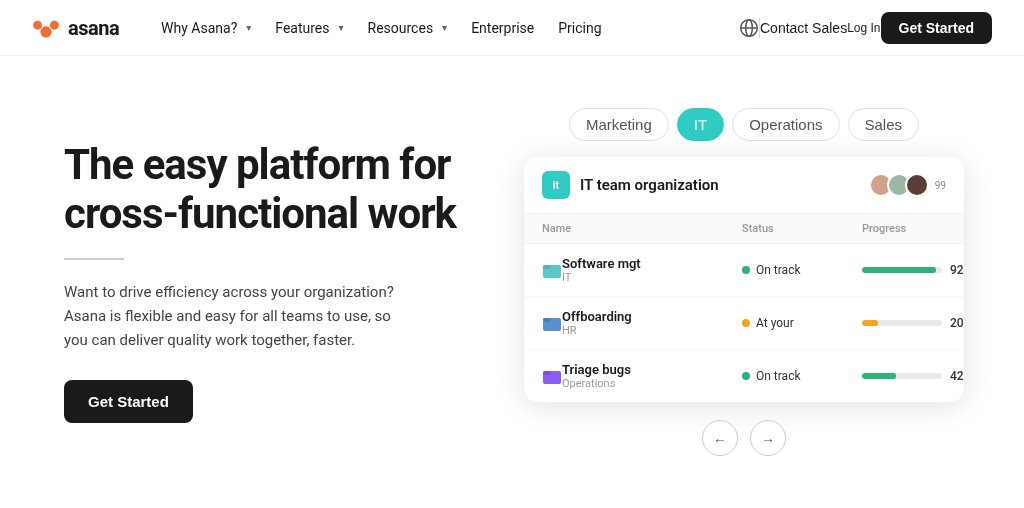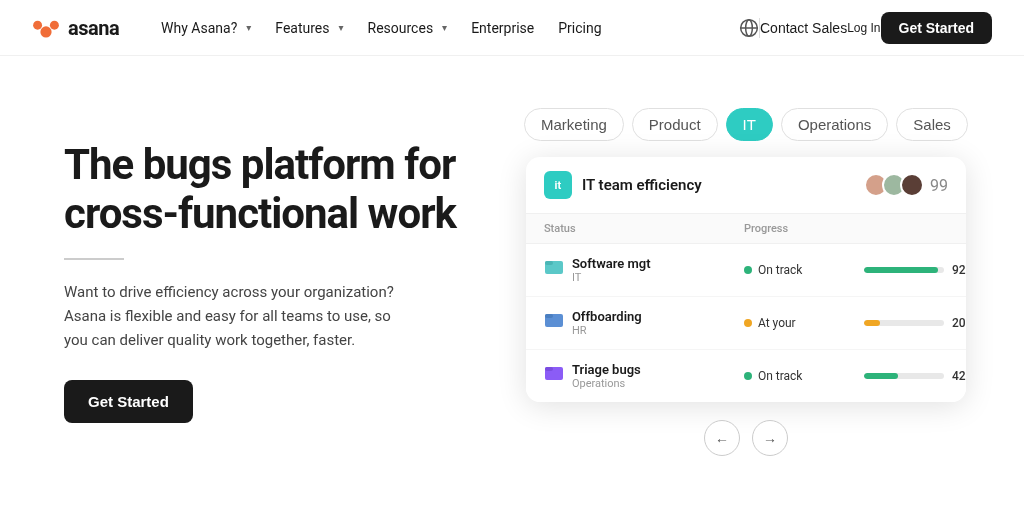--- a/index.html
+++ b/index.html
@@ -70,38 +70,38 @@
     }
     .card-title { font-size: 15px; font-weight: 600; color: #1a1a1a; }
     .card-header-right { display: flex; align-items: center; gap: 6px; }
     .avatar-group { display: flex; }
     .avatar {
       width: 24px; height: 24px; border-radius: 50%; border: 2px solid #fff;
       margin-left: -6px; overflow: hidden; background: #ccc;
       display: flex; align-items: center; justify-content: center; font-size: 9px; color: #fff;
     }
     .avatar:first-child { margin-left: 0; }
-    .avatar-count { font-size: 16px; color: #888; }
+    .avatar-count { font-size: 10px; color: #888; }
 
     
     .table-header {
       display: grid; grid-template-columns: 200px 120px 130px 80px;
       padding: 8px 18px; background: #fafafa; border-bottom: 1px solid #f0f0f0;
     }
     .table-header span { font-size: 11px; color: #999; font-weight: 500; text-transform: none; }
     .table-row {
       display: grid; grid-template-columns: 200px 120px 130px 80px;
       padding: 12px 18px; border-bottom: 1px solid #f5f5f5; align-items: center;
       background: #fff;
     }
     .table-row:last-child { border-bottom: none; }
 
     .row-name-main { font-size: 13px; font-weight: 600; color: #1a1a1a; }
     .row-name-sub { font-size: 11px; color: #999; }
-    .row-name-cell { display: flex; gap: 8px; }
+    .row-name-cell { display: flex; align-items: center; }
     .folder-icon { width: 20px; height: 20px; border-radius: 3px; flex-shrink: 0; }
 
     .status-cell { display: flex; align-items: center; gap: 6px; font-size: 12px; color: #333; }
     .status-dot { width: 8px; height: 8px; border-radius: 50%; flex-shrink: 0; }
 
     .progress-cell { display: flex; align-items: center; gap: 8px; }
     .progress-bar-bg { width: 80px; height: 6px; background: #e8e8e8; border-radius: 3px; overflow: hidden; }
     .progress-bar-fill { height: 100%; border-radius: 3px; }
     .progress-pct { font-size: 12px; color: #333; font-weight: 500; }
 
@@ -156,57 +156,57 @@
     <button class="btn-contact">Contact Sales</button>
     <button class="btn-login">Log In</button>
     <button class="btn-get-started-nav">Get Started</button>
   </div>
 </nav>
 
 <div class="main">
 
   <div class="left">
     <h1 class="headline">
-      <span>The bugs platform for</span><br>
+      <span>The easy platform for</span><br>
       <span>cross-functional work</span>
     </h1>
     <div class="divider-line"></div>
     <p class="subtext">Want to drive efficiency across your organization? Asana is flexible and easy for all teams to use, so you can deliver quality work together, faster.</p>
     <button class="btn-get-started">Get Started</button>
   </div>
 
   <div class="right">
 
     <div class="tabs">
       <button class="tab">Marketing</button>
-      <button class="tab">Product</button>
       <button class="tab active">IT</button>
       <button class="tab">Operations</button>
       <button class="tab">Sales</button>
     </div>
 
     <div class="card">
       <div class="card-header">
         <div class="card-header-left">
           <div class="card-icon-it">
             <span>it</span>
           </div>
-          <span class="card-title">IT team efficiency</span>
+          <span class="card-title">IT team organization</span>
         </div>
         <div class="card-header-right">
           <div class="avatar-group">
             <div class="avatar" style="background: #d4a08a;"></div>
             <div class="avatar" style="background: #9db8a0;"></div>
             <div class="avatar" style="background: #5a3e36;"></div>
           </div>
           <span class="avatar-count">99</span>
         </div>
       </div>
 
       <div class="table-header">
+        <span>Name</span>
         <span>Status</span>
         <span>Progress</span>
 
       </div>
 
       <div class="table-row">
         <div class="row-name-cell">
           <svg class="folder-icon" viewBox="0 0 20 20">
             <rect x="1" y="5" width="18" height="13" rx="2" fill="#5bc8c8"></rect>
             <rect x="1" y="5" width="8" height="4" rx="2" fill="#4ab5b5"></rect>

